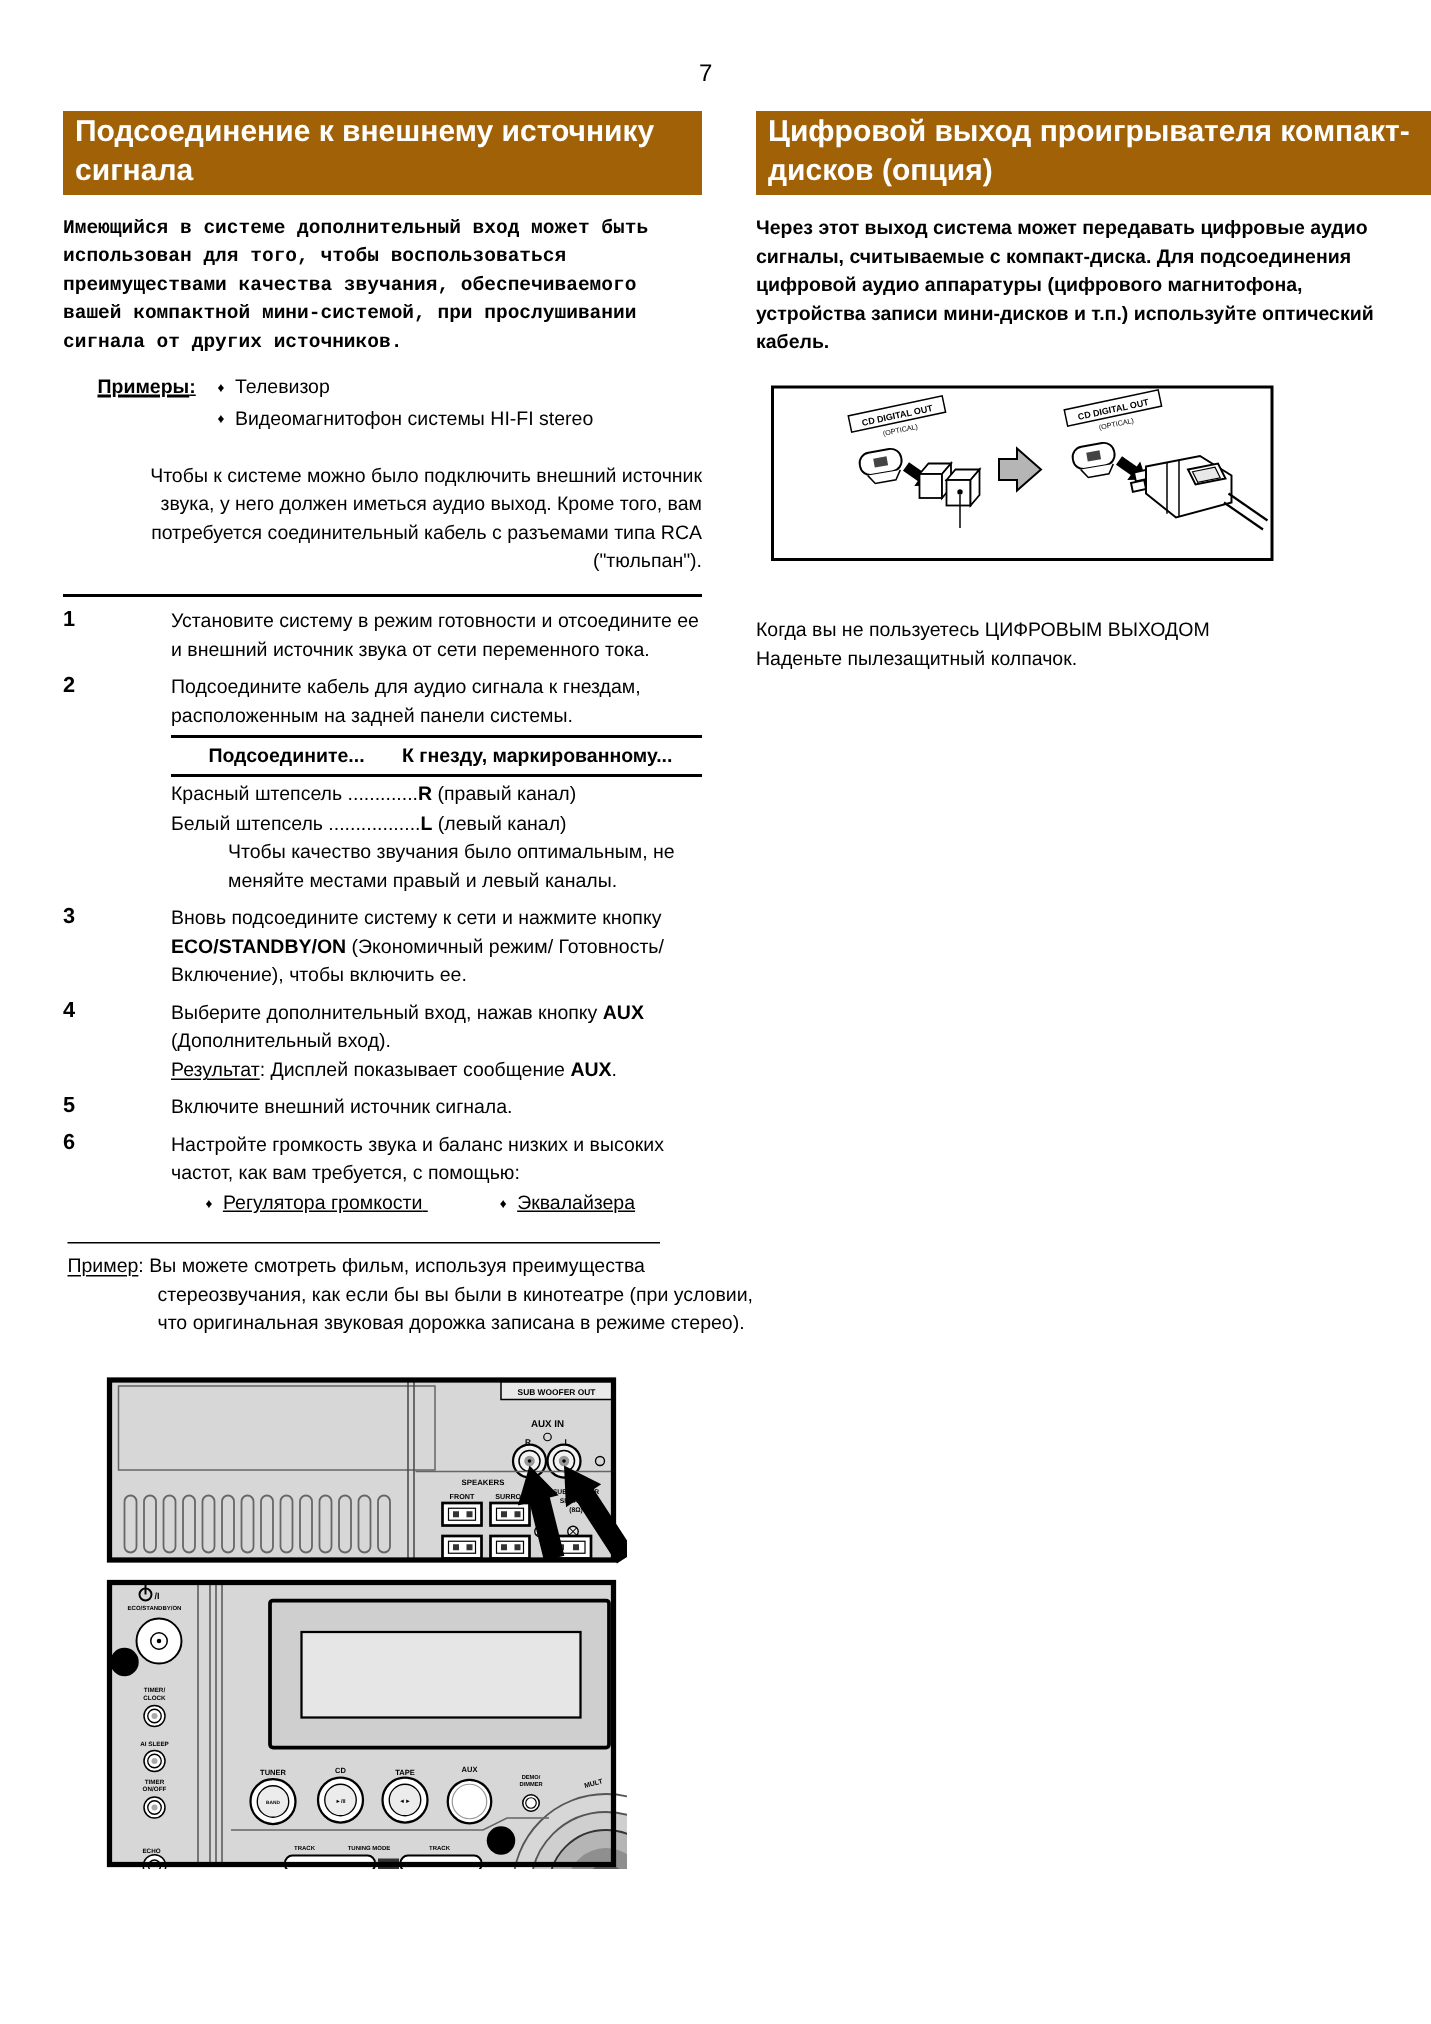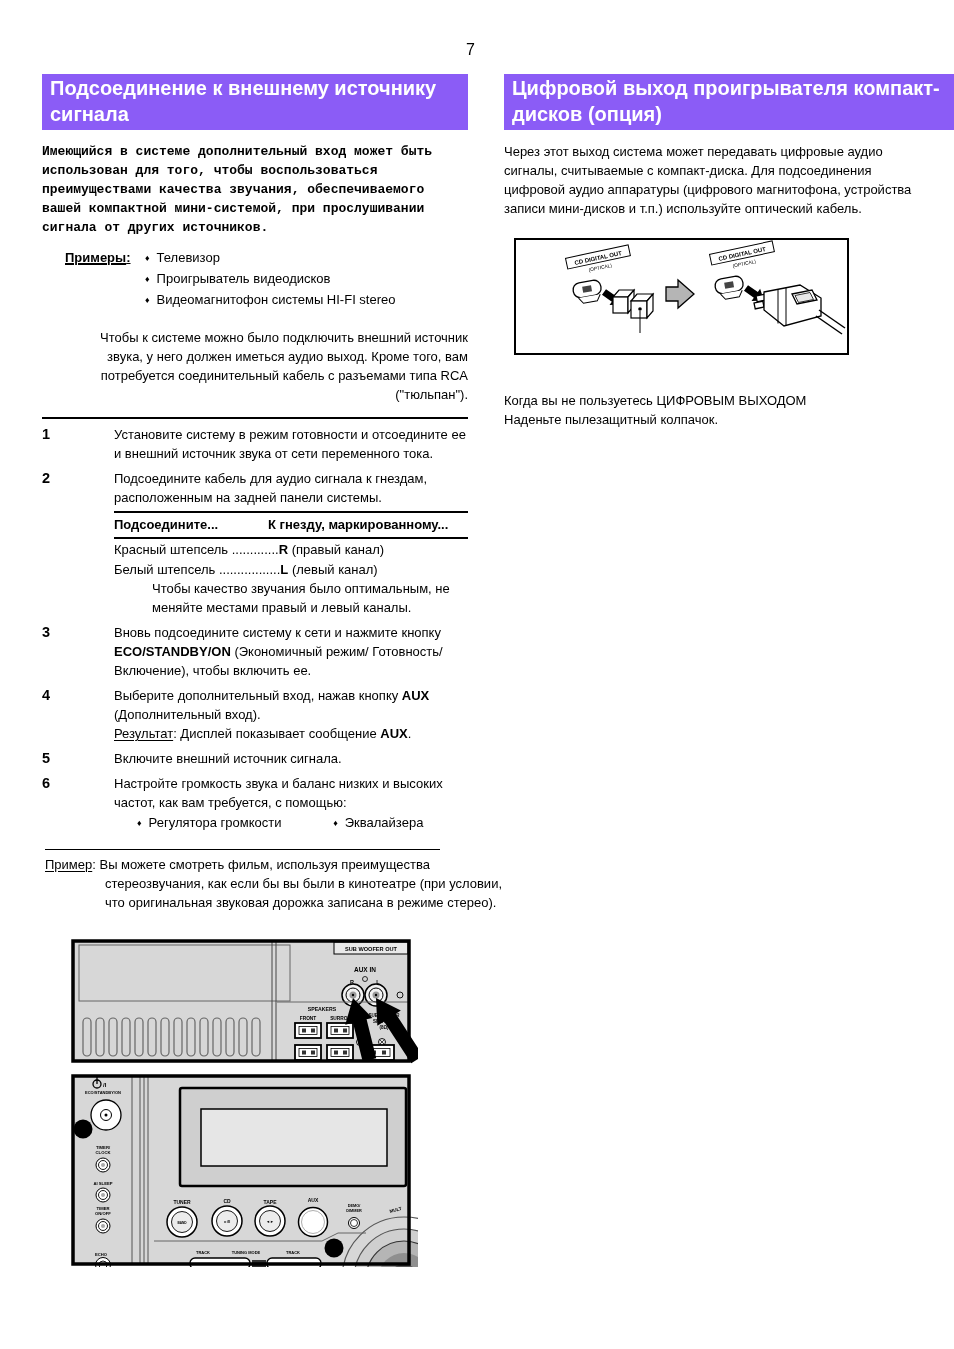--- a/index.html
+++ b/index.html
@@ -2,68 +2,67 @@
 <html><head>
 <meta charset="utf-8">
 <style>
   html,body{margin:0;padding:0;background:#fff;}
   .page{position:relative;width:954px;height:1349px;background:#fff;overflow:hidden;
         font-family:"Liberation Sans",sans-serif;color:#000;font-size:13px;line-height:19px;}
   .pageno{position:absolute;left:466px;top:40px;font-size:16px;}
   .col{position:absolute;top:74px;}
   .col-left{left:42px;width:426px;}
   .col-right{left:504px;width:450px;}
-  .bar{background:#8b5cf6;color:#fff;font-size:20px;line-height:26px;font-weight:bold;
+  .bar{background:#a16207;color:#fff;font-size:20px;line-height:26px;font-weight:bold;
        padding:1px 8px 3px 8px;margin:0;}
   p{margin:0;}
   .u{text-decoration:underline;text-underline-offset:2px;}
   .intro{margin-top:12px;font-weight:bold;font-family:Liberation Mono, monospace;}
   .examples{display:flex;margin:11px 0 0 23px;}
   .exlabel{flex:none;width:80px;font-weight:bold;text-decoration:underline;}
   .exlist{list-style:none;margin:0;padding:0;}
   .exlist li{margin:0;}
   .blt{display:inline-block;font-size:9px;margin-right:7px;transform:translateY(-1px);}
   .req{margin:17px 0 0 25px;text-align:right;}
   .rule{border:0;border-top:2px solid #000;margin:13px 0 6px 0;}
   .rule-thin{border:0;border-top:1.5px solid #000;margin:15px 28px 5px 3px;}
   .step{display:flex;margin-top:6px;}
   .stepnum{flex:none;width:25px;font-weight:bold;font-size:14.5px;}
   .stepbody{flex:1;margin-left:47px;}
   .tbl{margin-top:4px;border-top:2px solid #000;}
   .thead{border-bottom:2px solid #000;padding:2px 0 3px 0;font-weight:bold;}
-  .thead .c1{display:inline-block;width:154px;}
+  .thead .c1{display:inline-block;width:154px;text-align:center;}
   .trow{margin-top:1px;}
   .tnote{padding-left:38px;}
-  .opts{margin-top:1px;}
+  .opts{margin-top:1px;text-decoration:underline;}
   .opt1{margin-left:23px;}
   .opt2{margin-left:48px;}
   .example{padding-left:60px;text-indent:-60px;margin:2px 0 0 3px;width:402px;}
   .diag{margin:26px 0 0 28px;}
   .diag2{margin:4px 0 0 28px;}
-  .rp{margin-top:12px;font-weight:normal;width:422px;}
+  .rp{margin-top:12px;font-weight:bold;width:422px;}
   .optbox{margin:20px 0 0 10px;width:331px;height:113px;border:2px solid #000;background:#fff;}
   .note-title{margin-top:36px;font-weight:normal;}
   svg text{font-family:"Liberation Sans",sans-serif;fill:#000;}
 </style>
 </head>
 <body>
 
 <div class="page">
   <div class="pageno">7</div>
 
   <section class="col col-left">
     <h1 class="bar">Подсоединение к внешнему источнику сигнала</h1>
 
     <p class="intro">Имеющийся в системе дополнительный вход может быть использован для того, чтобы воспользоваться преимуществами качества звучания, обеспечиваемого вашей компактной мини-системой, при прослушивании сигнала от других источников.</p>
 
     <div class="examples">
       <span class="exlabel"><span class="u">Примеры</span><span>:</span></span>
       <ul class="exlist">
         <li><span class="blt">♦</span><span>Телевизор</span></li>
-        <li><span class="blt">♦</span><span>Проигрыватель видеодисков</span></li>
         <li><span class="blt">♦</span><span>Видеомагнитофон системы HI-FI stereo</span></li>
       </ul>
     </div>
 
     <p class="req">Чтобы к системе можно было подключить внешний источник звука, у него должен иметься аудио выход. Кроме того, вам потребуется соединительный кабель с разъемами типа RCA ("тюльпан").</p>
 
     <hr class="rule">
 
     <div class="step">
       <span class="stepnum">1</span>

